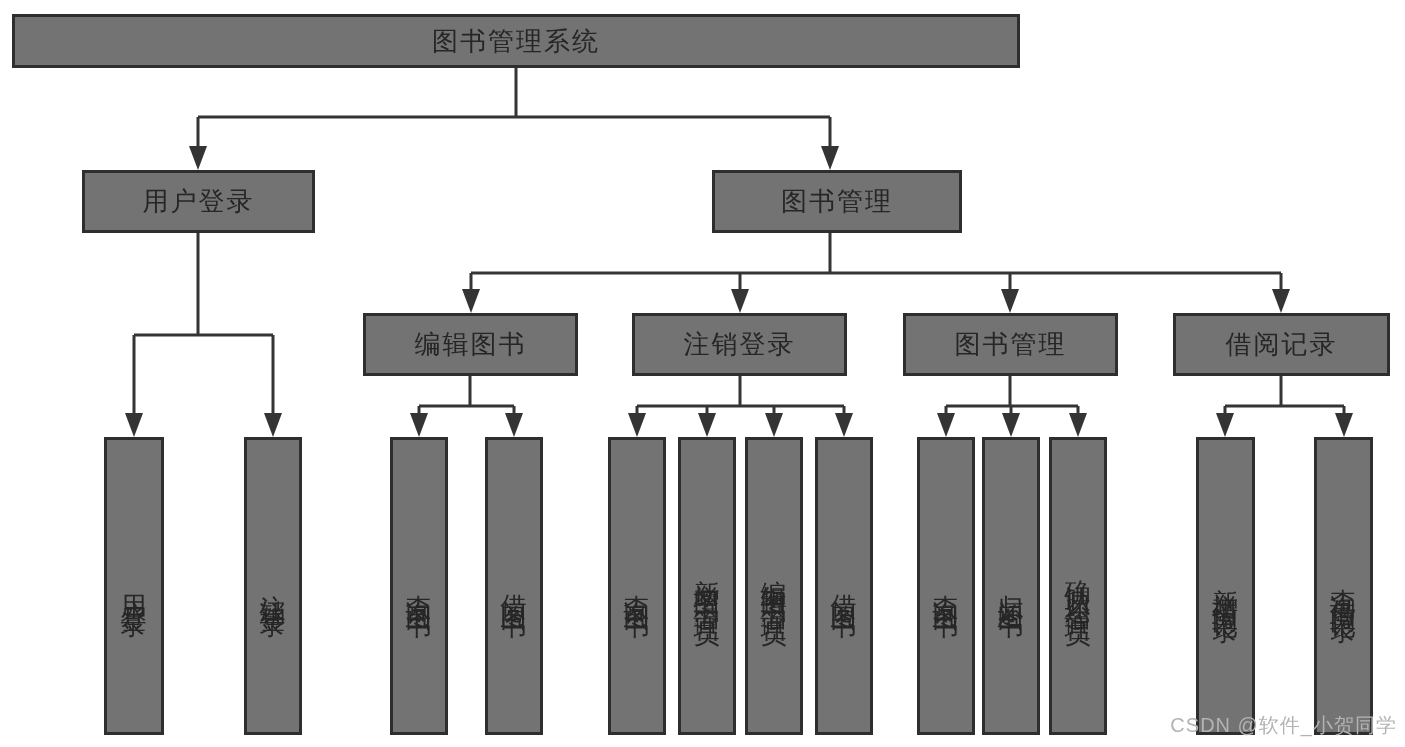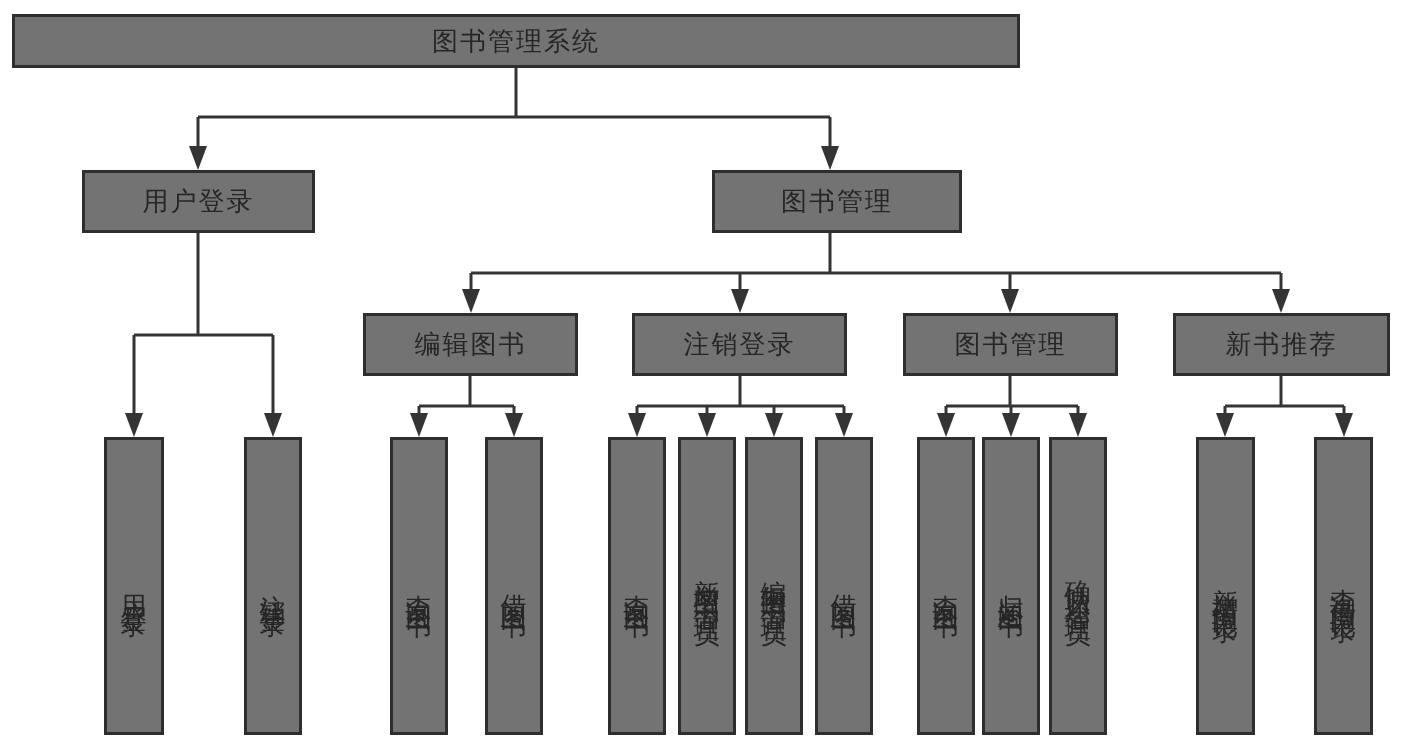--- a/index.html
+++ b/index.html
@@ -117,21 +117,21 @@
   <div class="node h" style="left:363px; top:313px; width:215px; height:63px;">
     <span>编辑图书</span>
   </div>
   <div class="node h" style="left:632px; top:313px; width:215px; height:63px;">
     <span>注销登录</span>
   </div>
   <div class="node h" style="left:903px; top:313px; width:215px; height:63px;">
     <span>图书管理</span>
   </div>
   <div class="node h" style="left:1173px; top:313px; width:217px; height:63px;">
-    <span>新书推荐</span>
+    <span>借阅记录</span>
   </div>
 
   <div class="node v" style="left:104px; top:437px; width:60px; height:298px;">
     <span>用户登录</span>
   </div>
   <div class="node v" style="left:244px; top:437px; width:58px; height:298px;">
     <span>注销登录</span>
   </div>
 
   <div class="node v" style="left:390px; top:437px; width:58px; height:298px;">
@@ -164,14 +164,15 @@
     <span>确认归还（管理员）</span>
   </div>
 
   <div class="node v" style="left:1196px; top:437px; width:59px; height:298px;">
     <span>新增借阅记录</span>
   </div>
   <div class="node v" style="left:1314px; top:437px; width:59px; height:298px;">
     <span>查询借阅记录</span>
   </div>
 
+  <div class="watermark">CSDN @软件_小贺同学</div>
 
 </div>
 
 </body></html>

